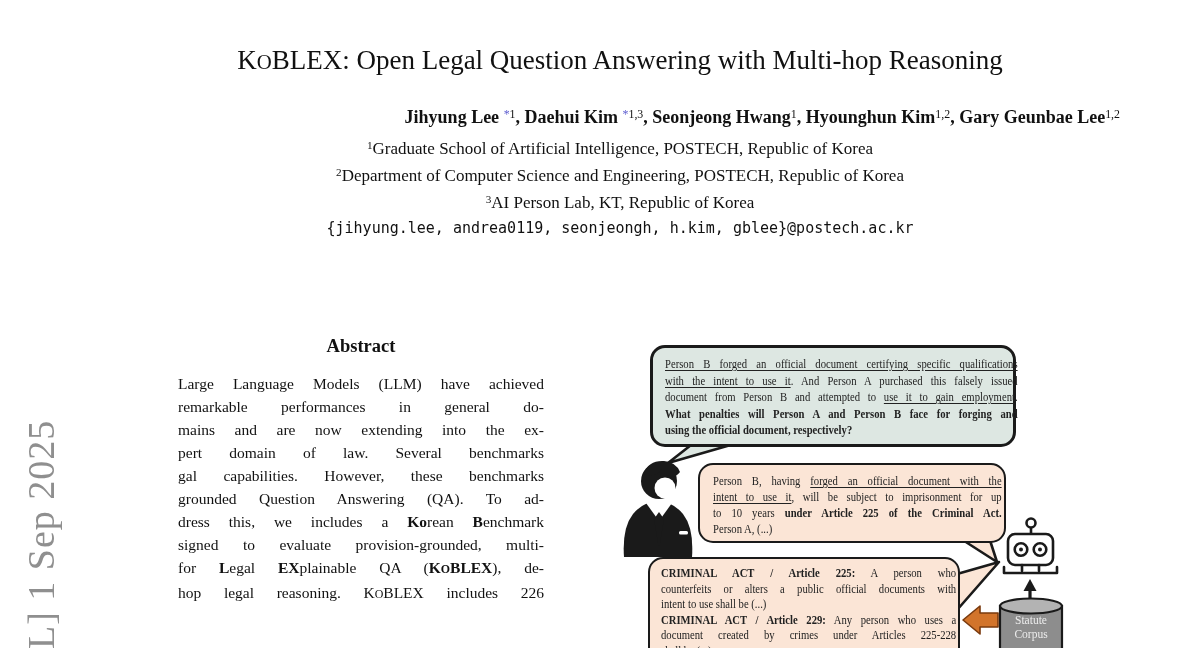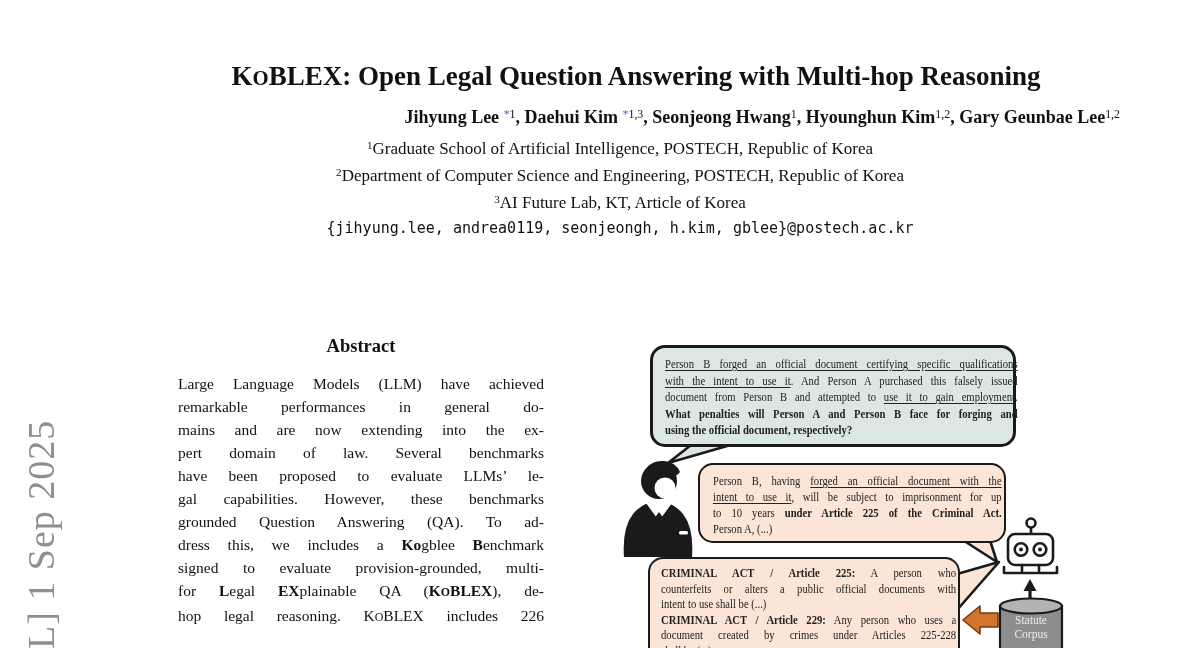--- a/index.html
+++ b/index.html
@@ -13,22 +13,22 @@
   .arxiv-banner{
     position:absolute;left:18px;top:649px;
     transform:rotate(-90deg);transform-origin:0 0;
     font-size:38px;line-height:46px;white-space:nowrap;
     color:var(--banner-gray);letter-spacing:1px;
     font-family:"Liberation Serif",serif;
   }
 
   
   .title{
-    position:absolute;left:120px;top:44px;width:1000px;margin:16px;
-    text-align:center;font-size:27px;line-height:33px;font-weight:bold;
+    position:absolute;left:120px;top:44px;width:1000px;margin:0;
+    text-align:center;font-size:27px;line-height:33px;font-weight:normal;
   }
   .authors{
     position:absolute;left:120px;top:104px;width:1000px;
     text-align:right;font-size:18px;line-height:27px;
   }
   .affil{
     position:absolute;left:120px;width:1000px;text-align:center;
     font-size:17px;line-height:26px;
   }
   .affil-1{top:136px}.affil-2{top:163px}.affil-3{top:190px}
@@ -93,33 +93,32 @@
 <body>
 
 <div class="page">
 
   <div class="arxiv-banner">L]  1 Sep 2025</div>
 
   <h1 class="title"><span>K</span><span class="sc">O</span><span>BLEX: Open Legal Question Answering with Multi-hop Reasoning</span></h1>
   <div class="authors"><span class="b">Jihyung Lee </span><span class="sup star">*</span><span class="sup">1</span><span class="b">, </span><span class="b">Daehui Kim </span><span class="sup star">*</span><span class="sup">1,3</span><span class="b">, </span><span class="b">Seonjeong Hwang</span><span class="sup">1</span><span class="b">, </span><span class="b">Hyounghun Kim</span><span class="sup">1,2</span><span class="b">, </span><span class="b">Gary Geunbae Lee</span><span class="sup">1,2</span></div>
   <div class="affil affil-1"><span class="sup">1</span><span>Graduate School of Artificial Intelligence, POSTECH, Republic of Korea</span></div>
   <div class="affil affil-2"><span class="sup">2</span><span>Department of Computer Science and Engineering, POSTECH, Republic of Korea</span></div>
-  <div class="affil affil-3"><span class="sup">3</span><span>AI Future Lab, KT, Article of Korea</span></div>
+  <div class="affil affil-3"><span class="sup">3</span><span>AI Person Lab, KT, Republic of Korea</span></div>
   <div class="email">{jihyung.lee, andrea0119, seonjeongh, h.kim, gblee}@postech.ac.kr</div>
 
   <section class="abstract">
     <h2>Abstract</h2>
     <div class="aline"><span>Large Language Models (LLM) have achieved</span></div>
     <div class="aline"><span>remarkable performances in general do-</span></div>
     <div class="aline"><span>mains and are now extending into the ex-</span></div>
     <div class="aline"><span>pert domain of law. Several benchmarks</span></div>
-    <div class="aline"><span>have been proposed to evaluate LLMs’ le-</span></div>
     <div class="aline"><span>gal capabilities. However, these benchmarks</span></div>
     <div class="aline"><span>grounded Question Answering (QA). To ad-</span></div>
-    <div class="aline"><span>dress this, we includes a </span><span class="b">Ko</span><span>gblee </span><span class="b">B</span><span>enchmark</span></div>
+    <div class="aline"><span>dress this, we includes a </span><span class="b">Ko</span><span>rean </span><span class="b">B</span><span>enchmark</span></div>
     <div class="aline"><span>signed to evaluate provision-grounded, multi-</span></div>
     <div class="aline"><span>for </span><span class="b">L</span><span>egal </span><span class="b">EX</span><span>plainable QA (</span><span class="b">K</span><span class="b sc">O</span><span class="b">BLEX</span><span>), de-</span></div>
     <div class="aline"><span>hop legal reasoning. K</span><span class="sc">O</span><span>BLEX includes 226</span></div>
   </section>
 
   <svg class="fig-underlay" viewBox="600 330 600 330" width="600" height="330" xmlns="http://www.w3.org/2000/svg">
 
     <polygon class="f-question" points="700,438 748,440 668,463"></polygon>
     <polygon class="f-answer" points="944,528 986,528 997,562"></polygon>
     <polygon class="f-answer" points="950,576 999,562 950,618"></polygon>

